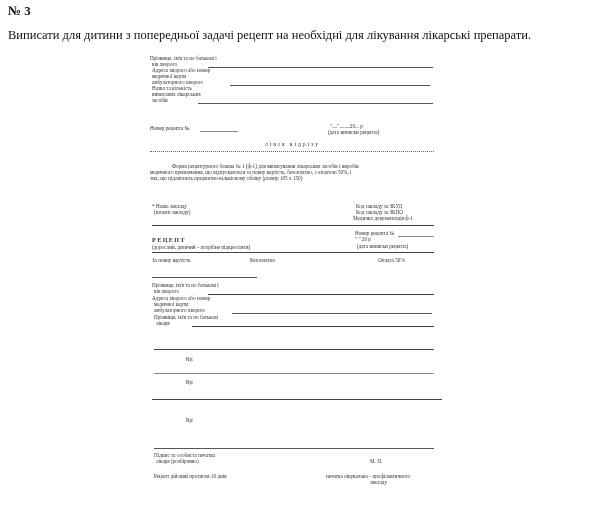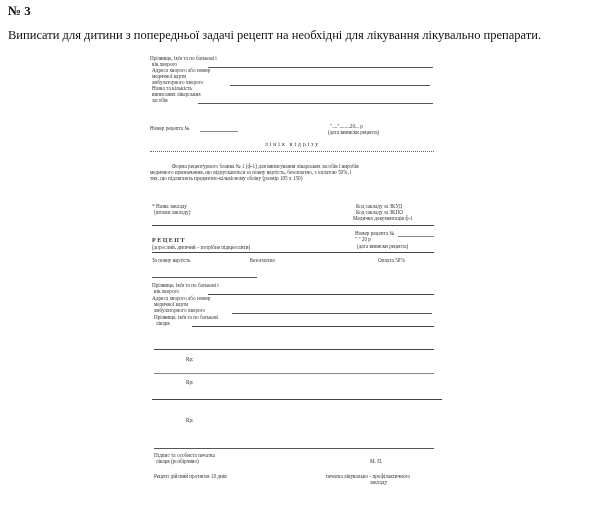--- a/index.html
+++ b/index.html
@@ -14,21 +14,21 @@
   .line.thin { border-top:0.6px solid #888; }
   .line.thick { border-top:1.4px solid #444; }
   .line.dotted { border-top:1px dotted #666; }
   .spaced { letter-spacing:2px; font-size:5.6px; color:#333; }
   .recipe-title { letter-spacing:1.5px; font-size:6px; font-weight:bold; color:#333; }
 </style>
 </head>
 <body>
 
 <div class="abs task-no">№ 3</div>
-<div class="abs task-text">Виписати для дитини з попередньої задачі рецепт на необхідні для лікування лікувально препарати.</div>
+<div class="abs task-text">Виписати для дитини з попередньої задачі рецепт на необхідні для лікування лікарські препарати.</div>
 
 <div class="abs form">
 
   <div class="t" style="left:0;top:0">Прізвище, ім'я та по батькові і</div>
   <div class="t" style="left:2px;top:6px">вік хворого</div>
   <div class="line" style="left:58px;top:12px;width:225px"></div>
   <div class="t" style="left:2px;top:12px">Адреса хворого або номер</div>
   <div class="t" style="left:2px;top:18px">медичної карти</div>
   <div class="t" style="left:2px;top:24px">амбулаторного хворого</div>
   <div class="line" style="left:80px;top:30px;width:200px"></div>

